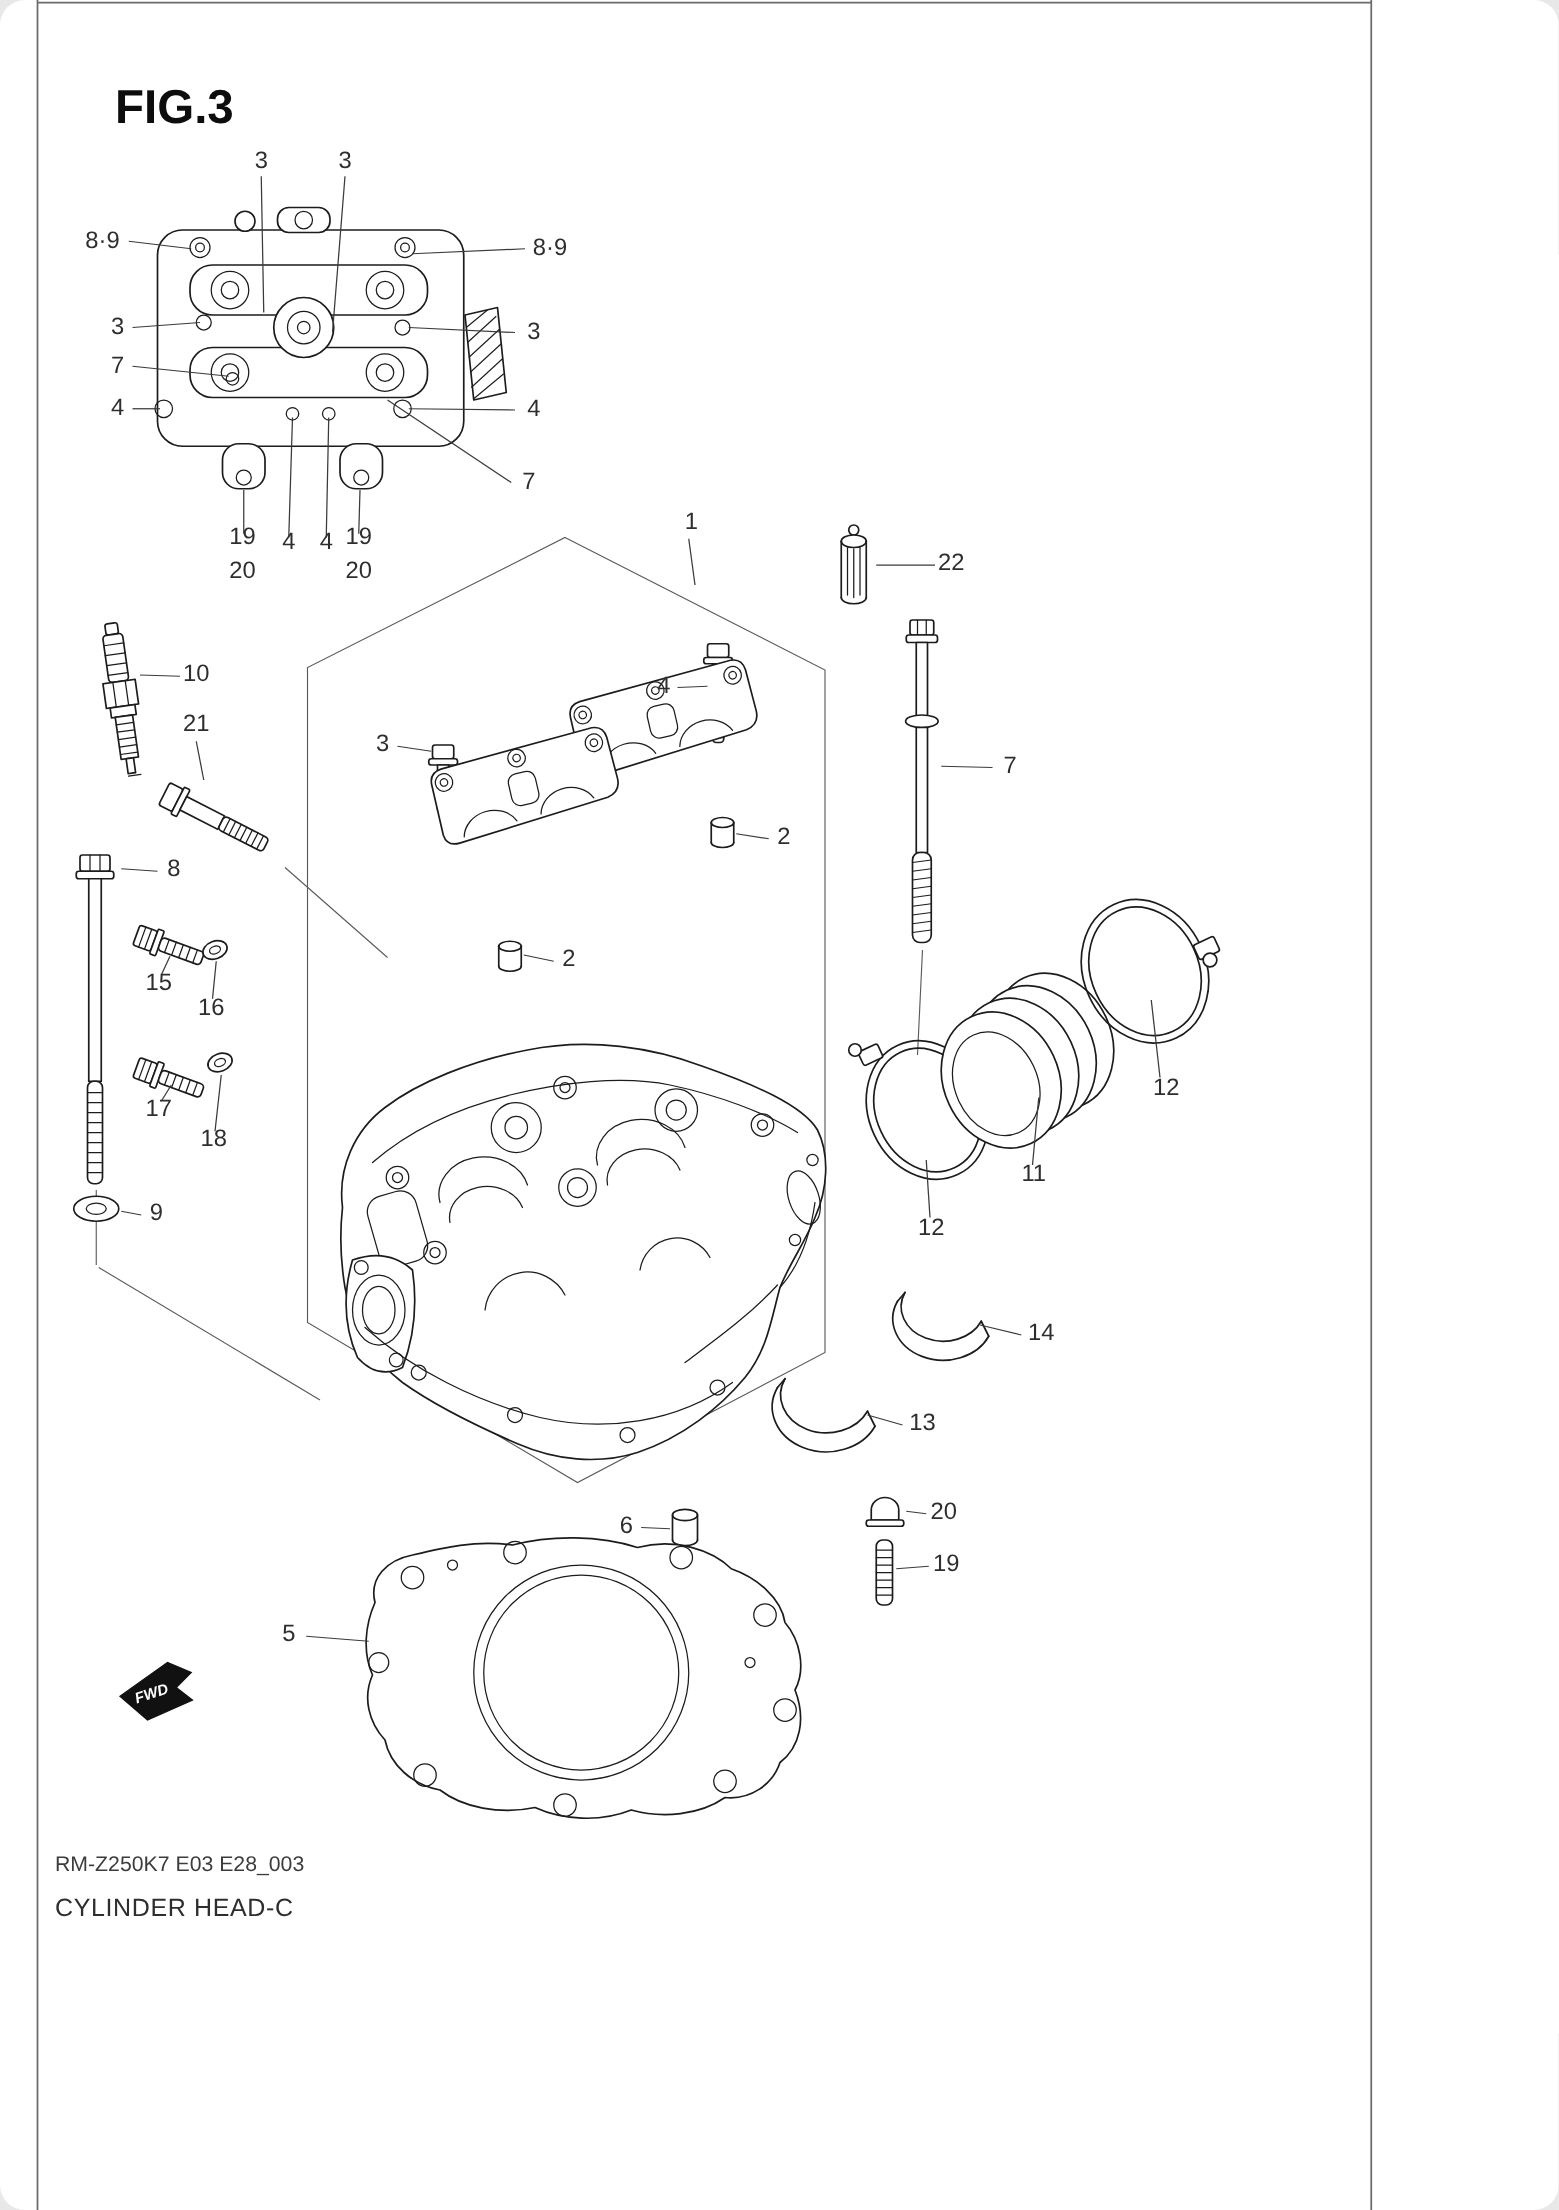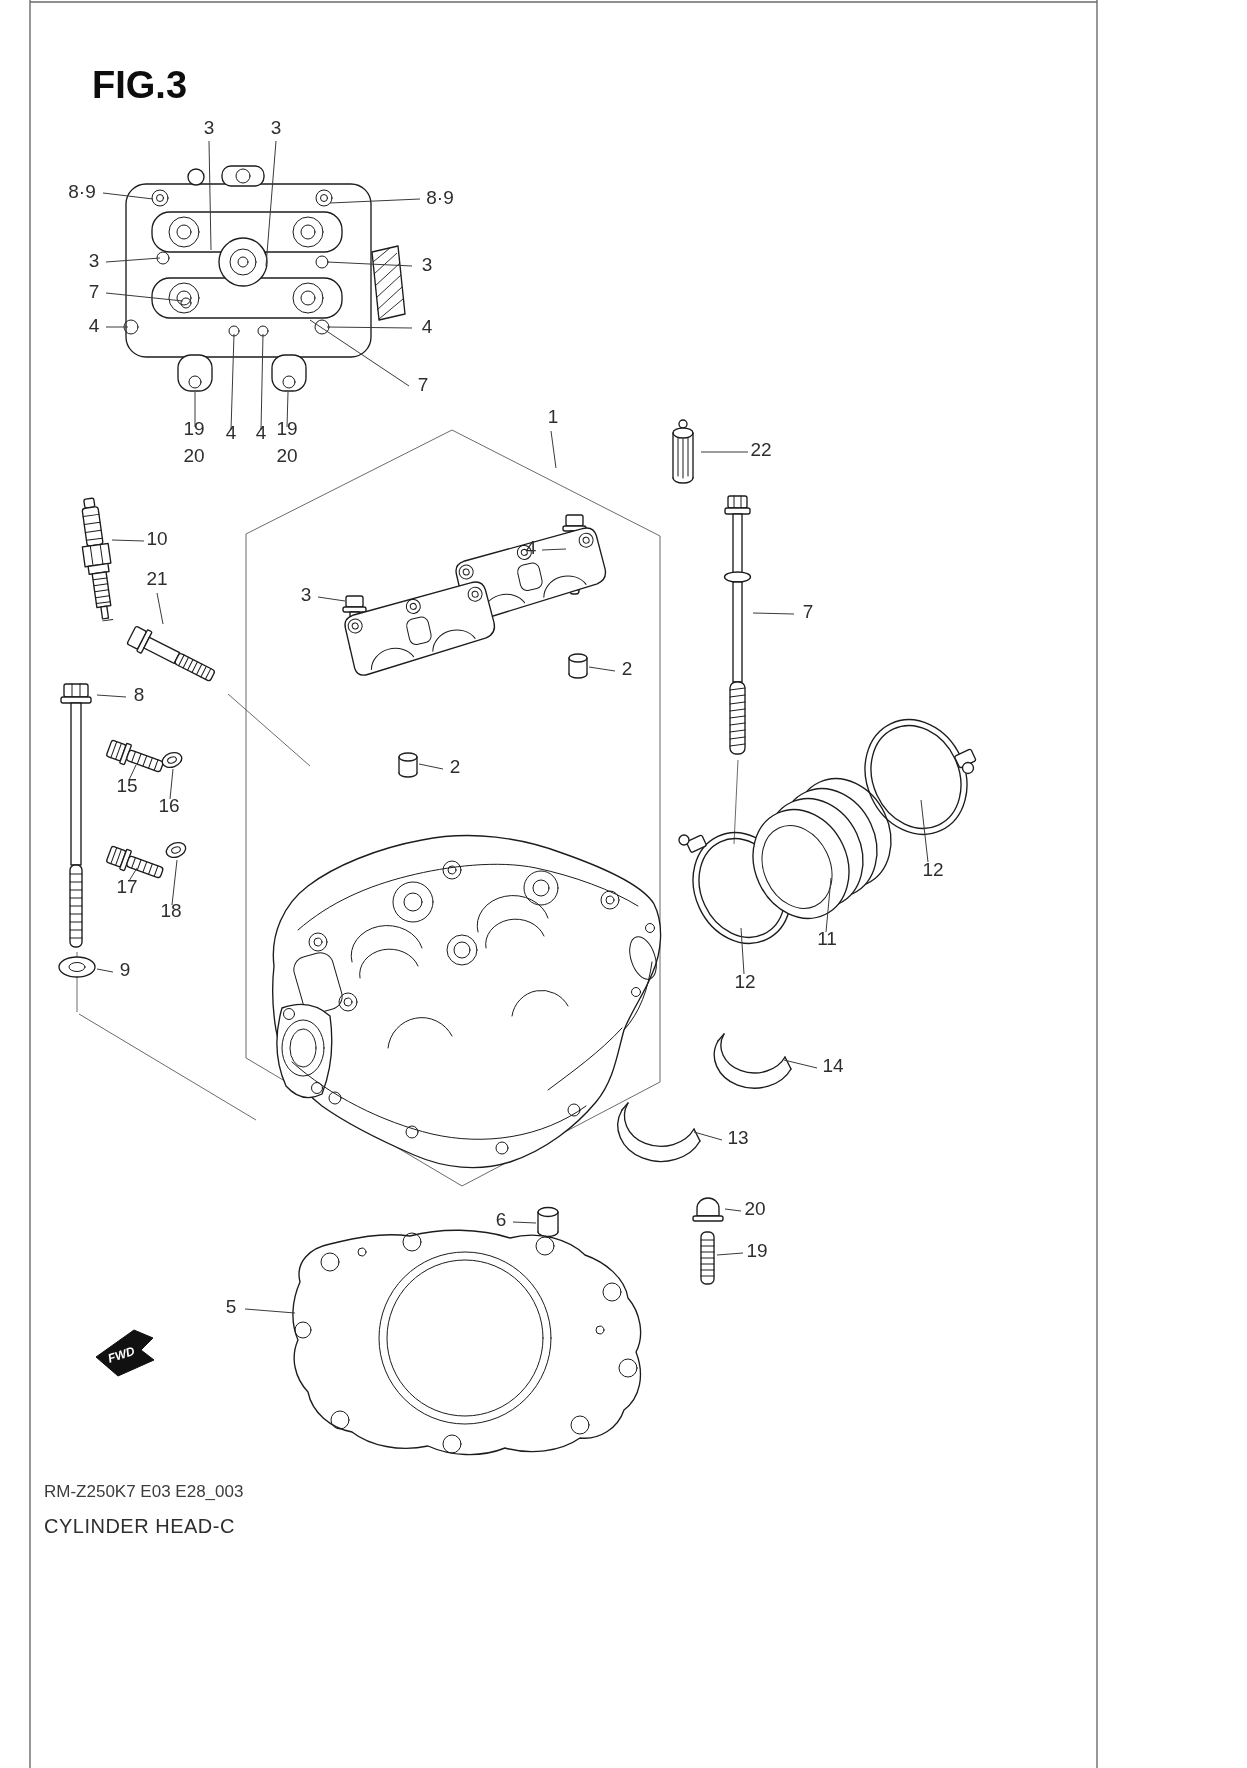--- a/index.html
+++ b/index.html
@@ -1,17 +1,17 @@
 <!DOCTYPE html>
 <html><head>
 <meta charset="utf-8">
 <style>
   html,body{margin:0;padding:0;background:#e8e8e8;}
   .page{position:relative;width:1247px;height:1768px;background:#ffffff;overflow:hidden;
-        font-family:"Liberation Sans",sans-serif;}
+        font-family:"Liberation Sans",sans-serif;border-radius:20px;}
   svg{position:absolute;left:0;top:0;}
   .ln   {fill:none;stroke:#1c1c1c;stroke-width:1.35;stroke-linecap:round;stroke-linejoin:round;}
   .lnf  {fill:#ffffff;stroke:#1c1c1c;stroke-width:1.35;stroke-linejoin:round;}
   .det  {fill:none;stroke:#1c1c1c;stroke-width:1;stroke-linecap:round;}
   .thin {fill:none;stroke:#5a5a5a;stroke-width:0.9;}
   .lead {fill:none;stroke:#3a3a3a;stroke-width:1;}
   .hatch{fill:none;stroke:#1c1c1c;stroke-width:0.9;}
   .callout{font:19px "Liberation Sans",sans-serif;fill:#2e2e2e;text-anchor:middle;}
   .fig-title{font:700 38px "Liberation Sans",sans-serif;fill:#0d0d0d;}
   .foot-code{font:17px "Liberation Sans",sans-serif;fill:#3c3c3c;}

